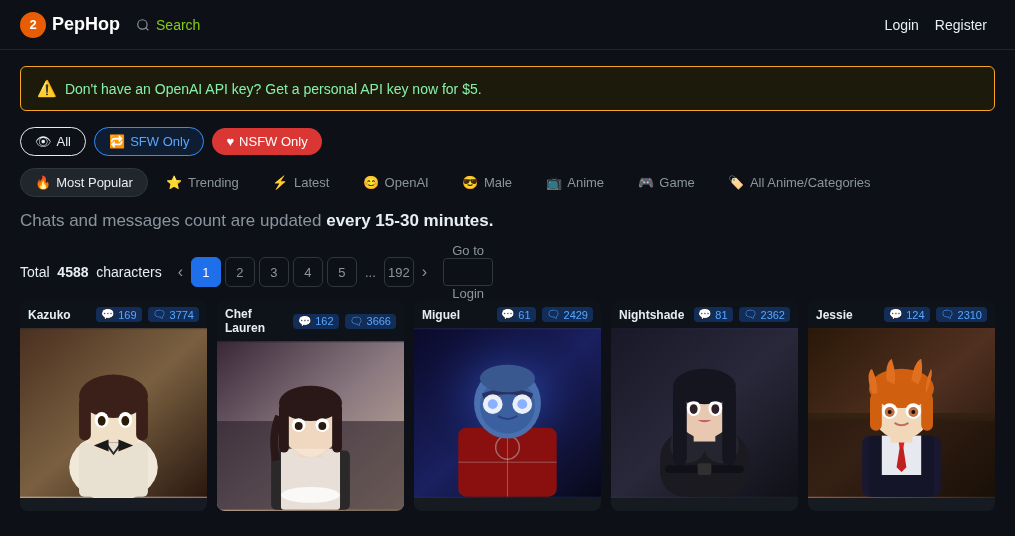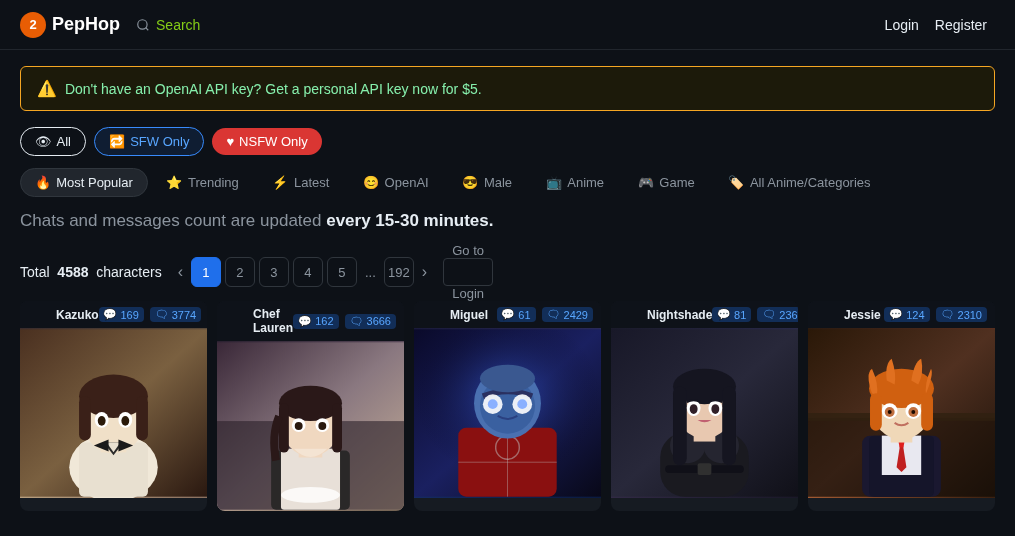--- a/index.html
+++ b/index.html
@@ -242,21 +242,20 @@
       align-items: center;
       justify-content: space-between;
       padding: 6px 8px;
       background: rgba(13, 17, 23, 0.85);
       font-size: 12px;
     }
     .card-name {
       font-weight: 600;
       color: #e6edf3;
       font-size: 12px;
-      margin-left: 28px;
     }
     .card-stats {
       display: flex;
       align-items: center;
       gap: 6px;
       font-size: 11px;
     }
     .stat-badge {
       display: flex;
       align-items: center;

